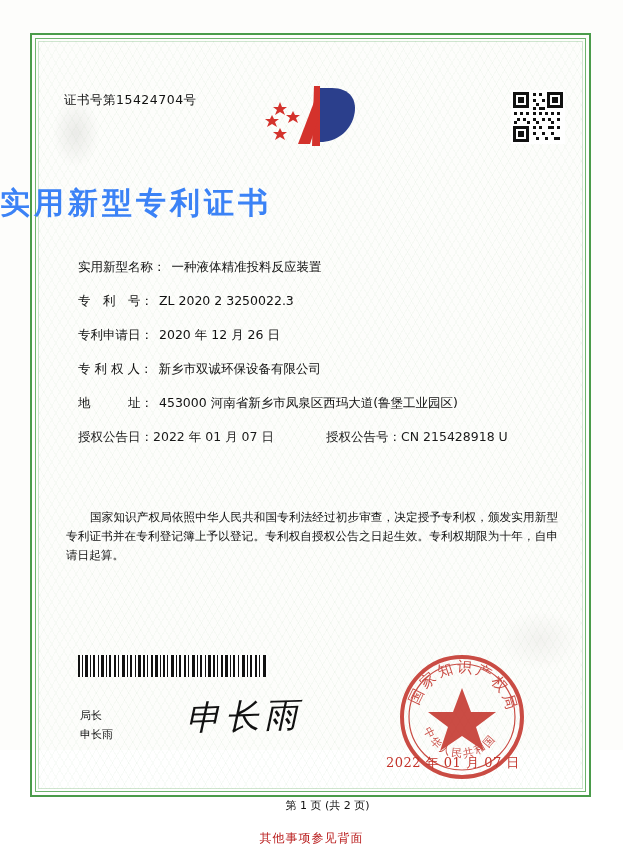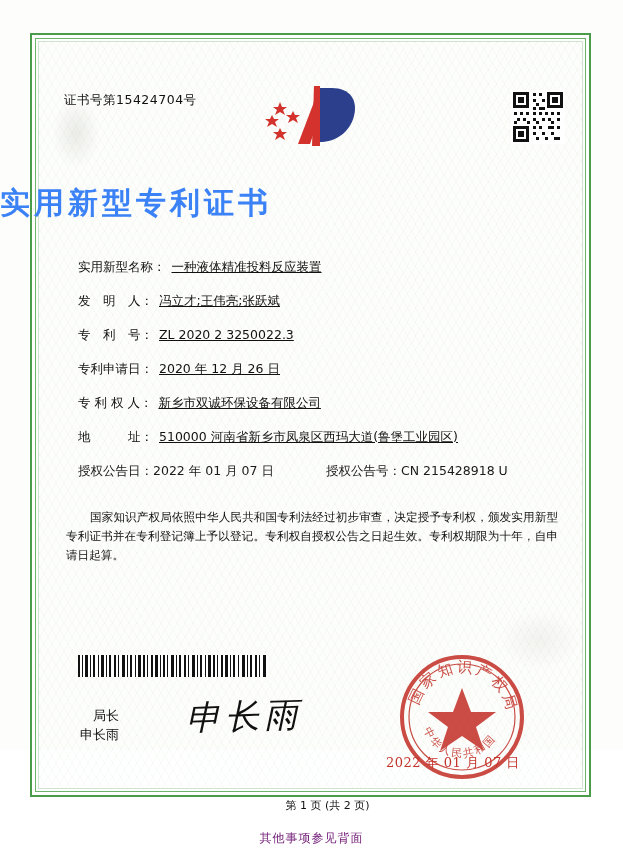--- a/index.html
+++ b/index.html
@@ -124,21 +124,20 @@
   }
   .row .lbl {
     display: inline-block;
     color: #111;
     text-align: center;
   }
   .row .val {
     display: inline-block;
     margin-left: 6px;
     color: #111;
-    text-decoration: underline;
   }
 
   .row-split {
     position: relative;
     height: 34px;
     padding-left: 78px;
     font-size: 12.5px;
     line-height: 34px;
     white-space: nowrap;
   }
@@ -166,24 +165,23 @@
   .barcode {
     position: absolute;
     left: 78px; top: 655px;
     width: 190px; height: 22px;
   }
 
   
   .sig-label {
     position: absolute;
     left: 80px; top: 706px;
-    font-size: 13px;
+    font-size: 11px;
     line-height: 19px;
     color: #111;
-    text-align: right;
   }
   .sig-hand {
     position: absolute;
     left: 186px; top: 694px;
     font-size: 34px;
     font-family: "DejaVu Serif", "Liberation Serif", serif;
     font-style: italic;
     letter-spacing: 5px;
     color: #111;
     transform: rotate(-2deg);
@@ -213,21 +211,21 @@
     font-size: 11px;
     color: #111;
   }
   .footer-note {
     position: absolute;
     left: 0; top: 830px;
     width: 623px;
     text-align: center;
     font-size: 12px;
     letter-spacing: 1px;
-    color: #701a75;
+    color: #b91c1c;
   }
 </style>
 </head>
 <body>
 
 <div class="page">
 
   <div class="border-outer"></div>
   <div class="border-inner"></div>
   <div class="border-hair"></div>
@@ -306,33 +304,30 @@
     </svg>
   </div>
 
   <div class="title">实用新型专利证书</div>
 
   <div class="fields">
     <div class="row">
       <span class="lbl">实用新型名称：</span><span class="val">一种液体精准投料反应装置</span>
     </div>
     <div class="row">
-      <span class="lbl">发　明　人：</span><span class="val">冯立才;王伟亮;张跃斌</span>
-    </div>
-    <div class="row">
       <span class="lbl">专　利　号：</span><span class="val">ZL 2020 2 3250022.3</span>
     </div>
     <div class="row">
       <span class="lbl">专利申请日：</span><span class="val">2020 年 12 月 26 日</span>
     </div>
     <div class="row">
       <span class="lbl">专 利 权 人：</span><span class="val">新乡市双诚环保设备有限公司</span>
     </div>
     <div class="row">
-      <span class="lbl">地　　　址：</span><span class="val">510000 河南省新乡市凤泉区西玛大道(鲁堡工业园区)</span>
+      <span class="lbl">地　　　址：</span><span class="val">453000 河南省新乡市凤泉区西玛大道(鲁堡工业园区)</span>
     </div>
     <div class="row-split">
       <span class="lbl">授权公告日：</span><span class="val">2022 年 01 月 07 日</span>
       <span class="right-part">
         <span class="lbl">授权公告号：</span><span class="val">CN 215428918 U</span>
       </span>
     </div>
   </div>
 
   <div class="para para1">国家知识产权局依照中华人民共和国专利法经过初步审查，决定授予专利权，颁发实用新型专利证书并在专利登记簿上予以登记。专利权自授权公告之日起生效。专利权期限为十年，自申请日起算。</div>

